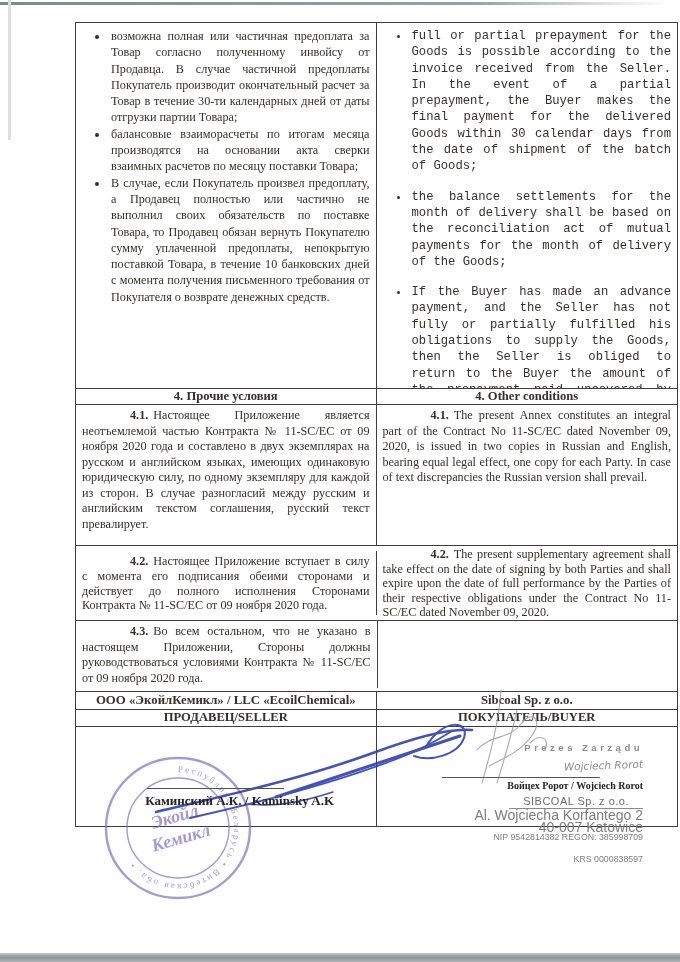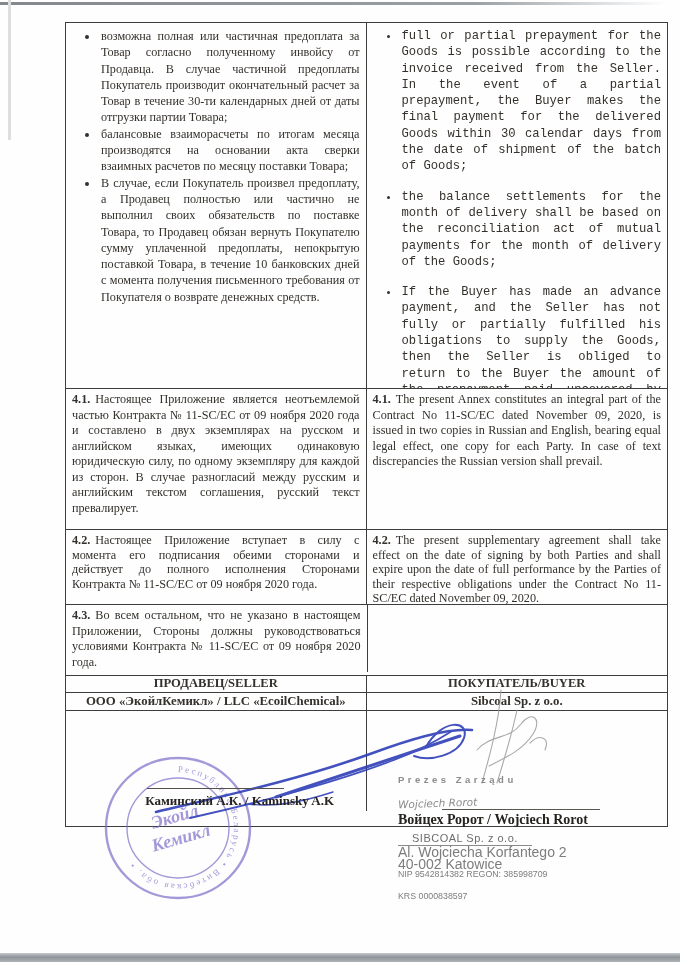--- a/index.html
+++ b/index.html
@@ -10,62 +10,62 @@
   }
   
   .scan-top-line { position:absolute; left:0; top:2px; width:680px; height:3px;
     background:linear-gradient(to right,#84888d 0%,#9aa0a5 70%,rgba(154,160,165,0) 98%); }
   .scan-bottom-band { position:absolute; left:0; top:953px; width:680px; height:9px;
     background:linear-gradient(to bottom,#c6c9cc 0%,#8e9499 45%,#aeb3b7 100%); }
   .scan-left-strip { position:absolute; left:8px; top:0; width:3px; height:140px; background:#dcdee0; }
 
   
   .contract-table {
-    position:absolute; left:65px; top:22px; width:603px; height:805px;
+    position:absolute; left:75px; top:22px; width:603px; height:805px;
     border:1.6px solid #3d3d3d; background:#fefefe;
   }
   .t-row { display:flex; border-bottom:1.4px solid #3d3d3d; overflow:hidden; }
   .t-row:last-child { border-bottom:none; }
   .cell { width:301.5px; padding:3px 6px 2px 6px; overflow:hidden; }
   .cell.left { border-right:1.4px solid #3d3d3d; }
   .body-text { font-size:12.2px; line-height:16.3px; text-align:justify; }
   .clause-text { font-size:12.2px; line-height:15.5px; text-align:justify; }
   .lh-tight .clause-text { line-height:14.6px; }
-  .clause-num { font-weight:bold; padding-right:5px; }
+  .clause-num { font-weight:bold; padding-right:5px;margin-left:48px; }
   ul.blist { list-style:disc; padding-left:27px; margin-top:2px; }
   ul.blist li { padding-left:2px; }
   ul.blist.spaced li { margin-bottom:14px;font-family:Liberation Mono, monospace; }
   .hdr-cell { font-weight:bold; text-align:center; font-size:12.6px; line-height:13.5px; padding-top:1px; }
   .row-sec4 { height:16px; }
   .row-bullets { height:366px; }
   .row-41 { height:141px; }
-  .row-42 { height:75px; }
+  .row-42 { height:75px;align-items:center; }
   .row-43 { height:71px;flex-direction:column; }
   .row-party { height:17px; }
   .row-company { height:18px; }
   .row-company .hdr-cell { font-size:12.8px; line-height:15px; }
   .row-sign { height:100px; }
 
   
   .seller-sign-line { position:absolute; left:147px; top:788px; width:137px; border-top:1.3px solid #55504a; }
   .seller-name { position:absolute; left:114px; top:793px; width:220px; text-align:right;
     font-weight:bold; font-size:13px; color:#26231f; }
   .stamp-svg { position:absolute; left:100px; top:752px; pointer-events:none; filter:blur(.3px); }
   .sig-blue-svg { position:absolute; left:128px; top:700px; pointer-events:none; }
   .sig-gray-svg { position:absolute; left:435px; top:688px; pointer-events:none; }
 
   
-  .buyer-block { position:absolute; left:398px; top:774px; width:245px; text-align:left;
+  .buyer-block { position:absolute; left:398px; top:742px; width:245px; text-align:right;
     font-family:"Liberation Sans","DejaVu Sans",sans-serif; }
   .buyer-title { font-size:9.5px; font-weight:bold; letter-spacing:3.5px; color:#8b8b8b; }
   .buyer-script { font-size:10.5px; font-style:italic; color:#8b8b8b; margin-top:9px;
     transform:rotate(-2deg); font-family:"DejaVu Sans","Liberation Sans",sans-serif; }
   .buyer-line { width:158px; margin:3px auto 0 auto; border-top:1.1px solid #5a5650; }
   .buyer-name { font-family:"Liberation Serif","DejaVu Serif",serif; font-weight:bold;
-    font-size:14px; color:#26231f; margin-top:2px; }
+    font-size:10px; color:#26231f; margin-top:2px; }
   .buyer-company { display:inline-block; font-size:11px; color:#6d6d6d; letter-spacing:.5px;
     border-bottom:1.2px solid #8a8a8a; padding:0 14px 1px 14px; margin-top:2px; }
   .buyer-addr { font-size:14px; color:#7d7d7d; line-height:9.6px; margin-top:2px; }
   .buyer-ids  { font-size:8.8px; color:#7d7d7d; line-height:10px; margin-top:0; }
   .buyer-krs  { font-size:8.8px; color:#7d7d7d; line-height:10px;margin-top:12px; }
 </style>
 </head>
 <body>
 
 <div class="page">
@@ -85,20 +85,24 @@
       </div>
       <div class="cell body-text">
         <ul class="blist spaced">
           <li>full or partial prepayment for the Goods is possible according to the invoice received from the Seller. In the event of a partial prepayment, the Buyer makes the final payment for the delivered Goods within 30 calendar days from the date of shipment of the batch of Goods;</li>
           <li>the balance settlements for the month of delivery shall be based on the reconciliation act of mutual payments for the month of delivery of the Goods;</li>
           <li>If the Buyer has made an advance payment, and the Seller has not fully or partially fulfilled his obligations to supply the Goods, then the Seller is obliged to return to the Buyer the amount of the prepayment paid uncovered by the delivery of the Goods, within 10 banking days from the date of receipt of a written request from the Buyer for the return of funds.</li>
         </ul>
       </div>
     </div>
 
+    <div class="t-row row-sec4">
+      <div class="cell left hdr-cell">4. Прочие условия</div>
+      <div class="cell hdr-cell">4. Other conditions</div>
+    </div>
 
     <div class="t-row row-41">
       <div class="cell left clause-text">
         <span class="clause-num">4.1.</span><span>Настоящее Приложение является неотъемлемой частью Контракта № 11-SC/EC от 09 ноября 2020 года и составлено в двух экземплярах на русском и английском языках, имеющих одинаковую юридическую силу, по одному экземпляру для каждой из сторон. В случае разногласий между русским и английским текстом соглашения, русский текст превалирует.</span>
       </div>
       <div class="cell clause-text">
         <span class="clause-num">4.1.</span><span>The present Annex constitutes an integral part of the Contract No 11-SC/EC dated November 09, 2020, is issued in two copies in Russian and English, bearing equal legal effect, one copy for each Party. In case of text discrepancies the Russian version shall prevail.</span>
       </div>
     </div>
 
@@ -110,28 +114,28 @@
         <span class="clause-num">4.2.</span><span>The present supplementary agreement shall take effect on the date of signing by both Parties and shall expire upon the date of full performance by the Parties of their respective obligations under the Contract No 11-SC/EC dated November 09, 2020.</span>
       </div>
     </div>
 
     <div class="t-row row-43">
       <div class="cell left clause-text">
         <span class="clause-num">4.3.</span><span>Во всем остальном, что не указано в настоящем Приложении, Стороны должны руководствоваться условиями Контракта № 11-SC/EC от 09 ноября 2020 года.</span>
       </div>
     </div>
 
+    <div class="t-row row-company">
+      <div class="cell left hdr-cell">ООО «ЭкойлКемикл» / LLC «EcoilChemical»</div>
+      <div class="cell hdr-cell">Sibcoal Sp. z o.o.</div>
+    </div>
+
     <div class="t-row row-party">
       <div class="cell left hdr-cell">ПРОДАВЕЦ/SELLER</div>
       <div class="cell hdr-cell">ПОКУПАТЕЛЬ/BUYER</div>
-    </div>
-
-    <div class="t-row row-company">
-      <div class="cell left hdr-cell">ООО «ЭкойлКемикл» / LLC «EcoilChemical»</div>
-      <div class="cell hdr-cell">Sibcoal Sp. z o.o.</div>
     </div>
 
     <div class="t-row row-sign">
       <div class="cell left"></div>
       <div class="cell"></div>
     </div>
   </div>
 
   <svg class="stamp-svg" width="160" height="150" viewBox="0 0 160 150" aria-hidden="true">
     <g stroke="#7a68c8" fill="none" opacity="0.68">
@@ -170,17 +174,17 @@
   <div class="seller-sign-line"></div>
   <div class="seller-name">Каминский А.К. / Kaminsky A.K</div>
 
   <div class="buyer-block">
     <div class="buyer-title">Prezes Zarządu</div>
     <div class="buyer-script">Wojciech Rorot</div>
     <div class="buyer-line"></div>
     <div class="buyer-name">Войцех Ророт / Wojciech Rorot</div>
     <div><span class="buyer-company">SIBCOAL Sp. z o.o.</span></div>
     <div class="buyer-addr">Al. Wojciecha Korfantego 2</div>
-    <div class="buyer-addr">40-002 Katowice</div>
+    <div class="buyer-addr">40-007 Katowice</div>
     <div class="buyer-ids">NIP 9542814382  REGON: 385998709</div>
     <div class="buyer-krs">KRS 0000838597</div>
   </div>
 </div>
 
 </body></html>

